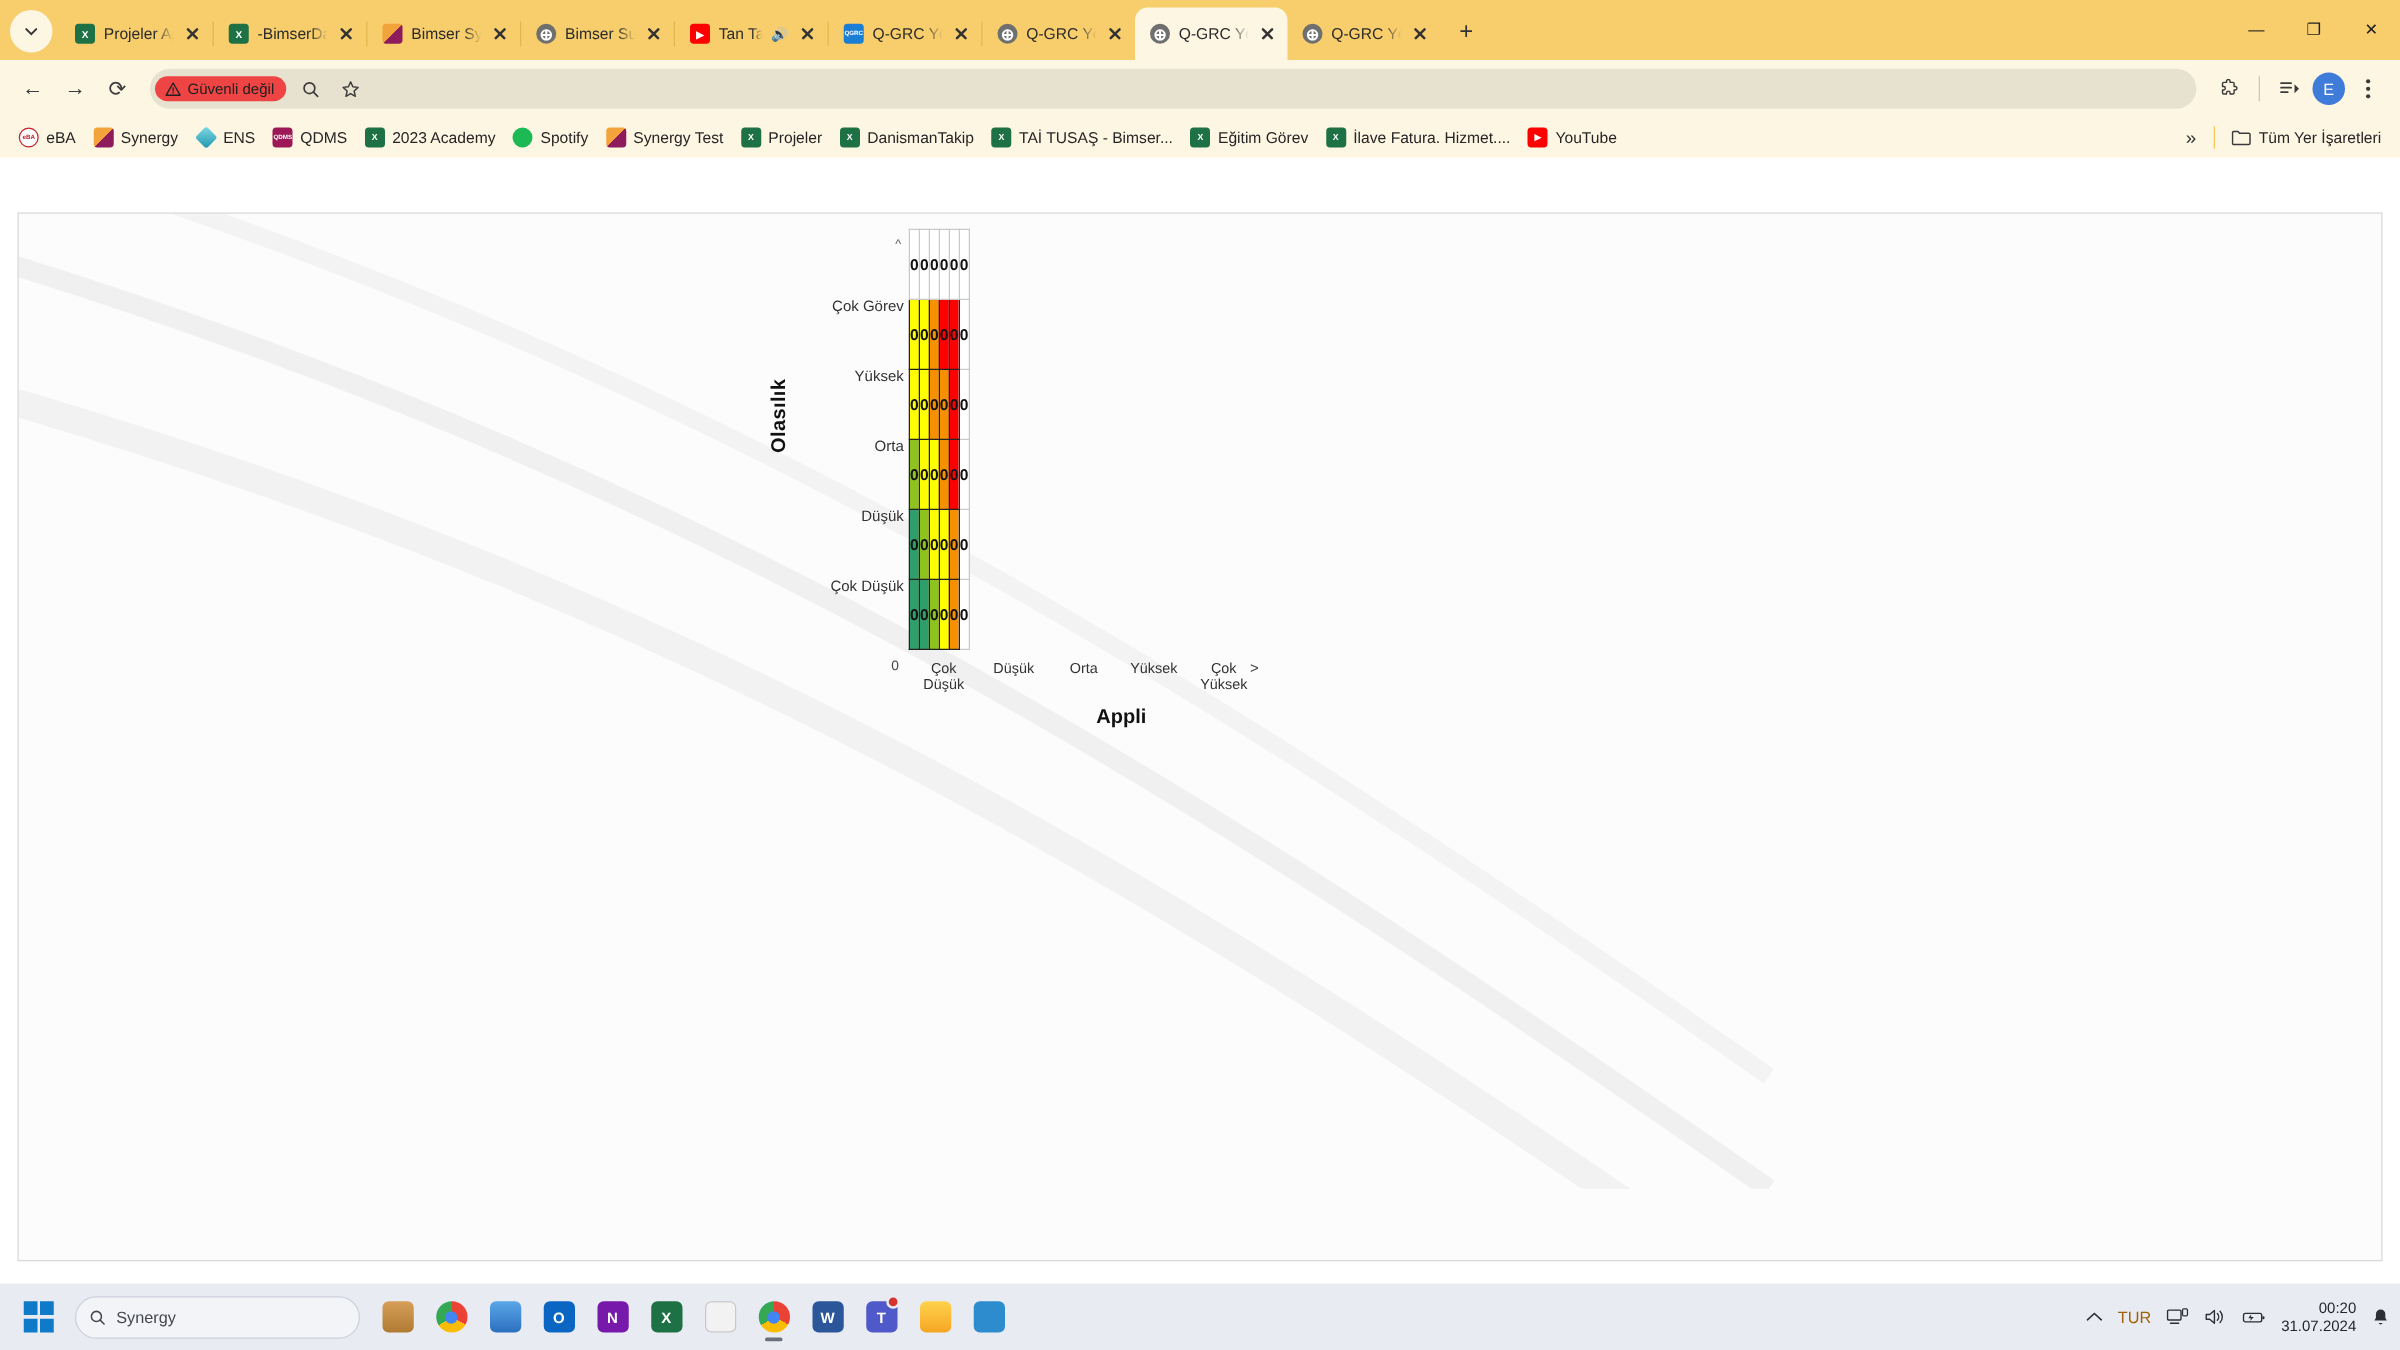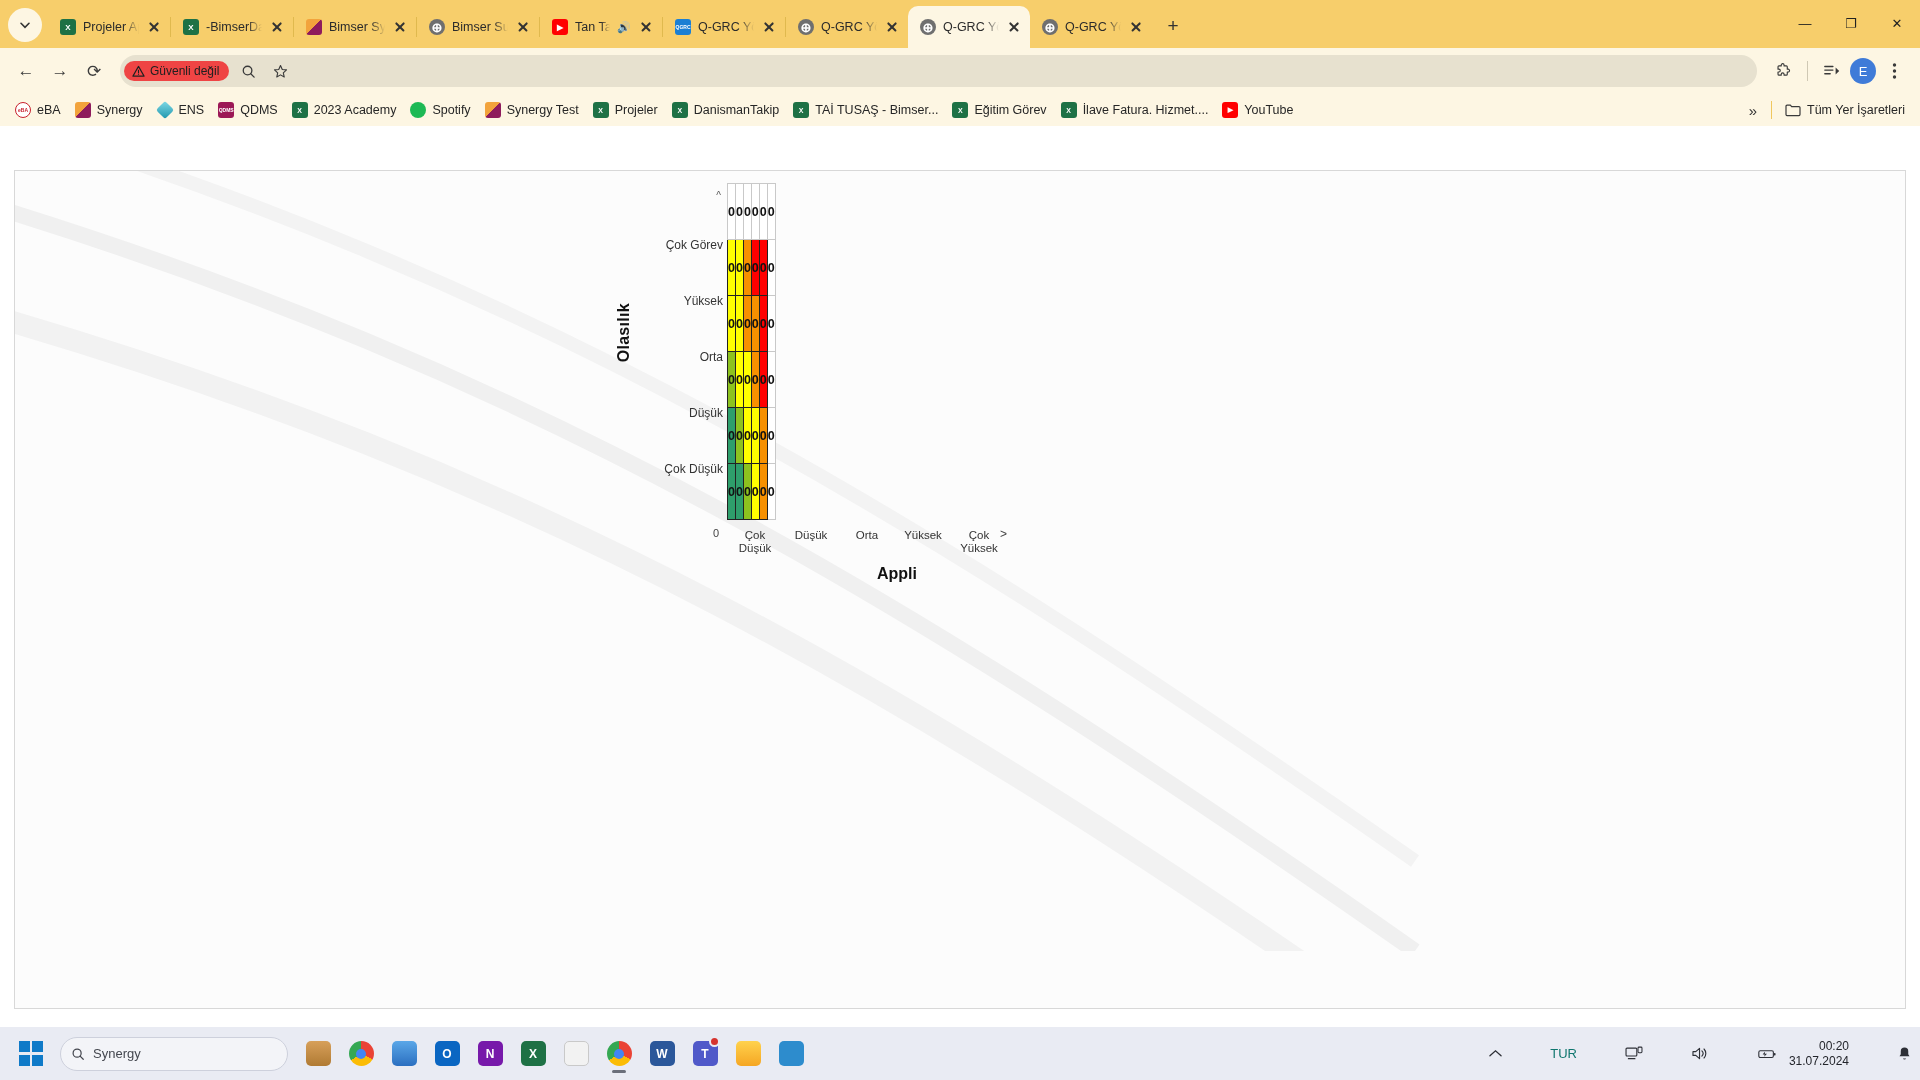--- a/index.html
+++ b/index.html
@@ -149,21 +149,21 @@
   .tb-icons { display: flex; align-items: center; gap: 3px; margin-left: 10px; }
   .tb-ico { width: 40px; height: 44px; display: flex; align-items: center; justify-content: center;
             position: relative; cursor: pointer; }
   .tb-sq { width: 25px; height: 25px; border-radius: 5px; display: flex; align-items: center;
            justify-content: center; font-size: 12px; font-weight: bold; color: #fff; }
   .tb-active-dot { position: absolute; bottom: 3px; left: 50%; transform: translateX(-50%);
                    width: 14px; height: 3px; border-radius: 2px; background: #6b6f7a; }
   .tb-badge { position: absolute; top: 4px; right: 5px; width: 11px; height: 11px; border-radius: 6px;
               background: #d6332e; border: 2px solid #e9ebf3; }
   .tray { position: absolute; right: 8px; display: flex; align-items: center; gap: 12px; }
-  .tray-item { font-size: 13px; color: #0f766e; display: flex; align-items: center; cursor: pointer; margin-left: 36px; }
+  .tray-item { font-size: 13px; color: #a16207; display: flex; align-items: center; cursor: pointer; }
   .tray-clock { font-size: 12px; color: #23252b; line-height: 15px; text-align: right; cursor: pointer; }
 </style>
 </head>
 <body>
 
 <div id="browser">
 
   <div class="tabstrip">
     <div class="tab-search-btn">
       <svg width="12" height="12" viewBox="0 0 12 12">

